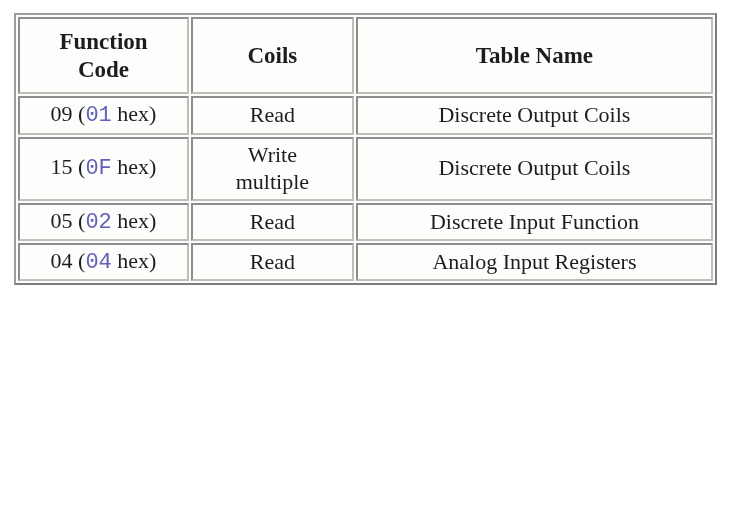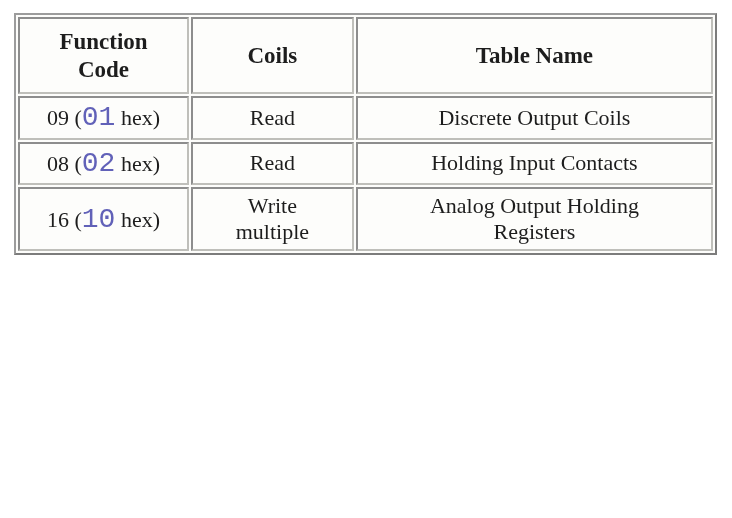--- a/index.html
+++ b/index.html
@@ -45,21 +45,21 @@
   th {
     font-size: 23px;
     font-weight: bold;
     padding: 9px 4px;
   }
   td.single { height: 38px; }
   td.tall   { height: 64px; }
   .hex {
     font-family: "Liberation Mono", monospace;
     color: var(--hex-color, #6161b8);
-    font-size: 28px;
+    font-size: 22px;
   }
 </style>
 </head>
 <body>
 
 <div class="page">
   <table class="fc-table">
     <colgroup>
       <col class="c1">
         <col class="c2">
@@ -73,26 +73,30 @@
         <th>Table Name</th>
       </tr>
     </thead>
     <tbody>
       <tr>
         <td class="single"><span>09 (</span><span class="hex">01</span><span> hex)</span></td>
         <td class="single">Read</td>
         <td class="single">Discrete Output Coils</td>
       </tr>
       <tr>
-        <td class="single"><span>08 (</span><span class="hex">02</span><span> hex)</span></td>
-        <td class="single">Read</td>
-        <td class="single">Holding Input Contacts</td>
+        <td class="tall"><span>15 (</span><span class="hex">0F</span><span> hex)</span></td>
+        <td class="tall">Write
+multiple</td>
+        <td class="tall">Discrete Output Coils</td>
       </tr>
       <tr>
-        <td class="tall"><span>16 (</span><span class="hex">10</span><span> hex)</span></td>
-        <td class="tall">Write
-multiple</td>
-        <td class="tall">Analog Output Holding
-Registers</td>
+        <td class="single"><span>05 (</span><span class="hex">02</span><span> hex)</span></td>
+        <td class="single">Read</td>
+        <td class="single">Discrete Input Function</td>
+      </tr>
+      <tr>
+        <td class="single"><span>04 (</span><span class="hex">04</span><span> hex)</span></td>
+        <td class="single">Read</td>
+        <td class="single">Analog Input Registers</td>
       </tr>
     </tbody>
   </table>
 </div>
 
 </body></html>

